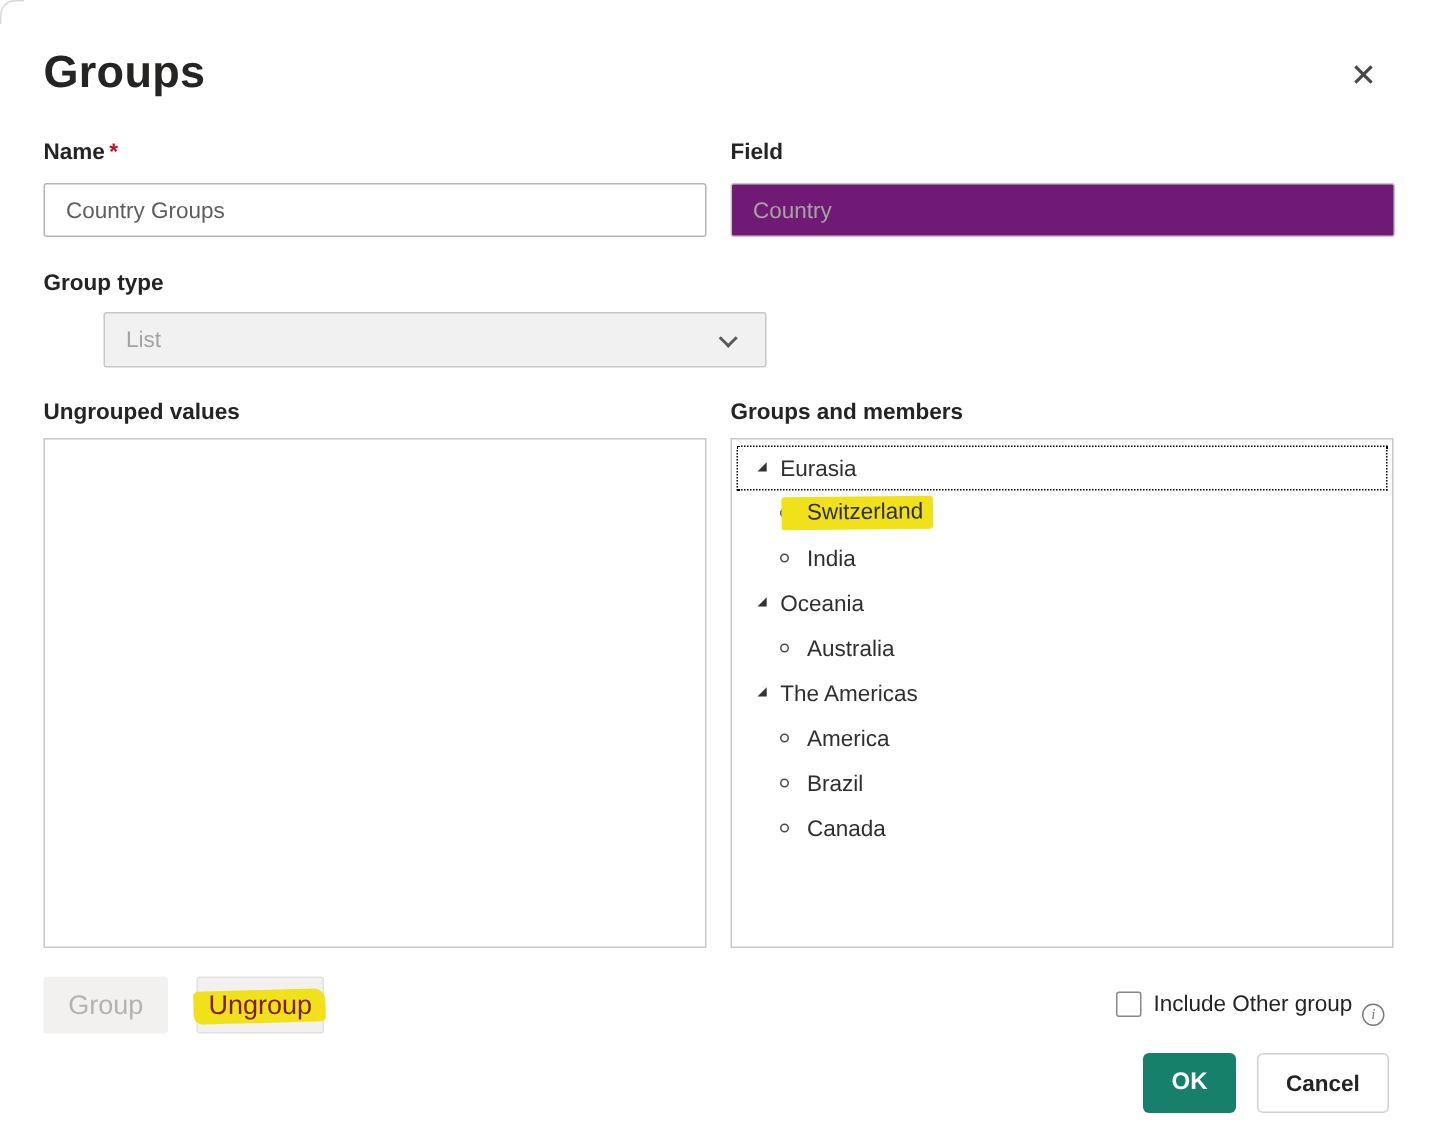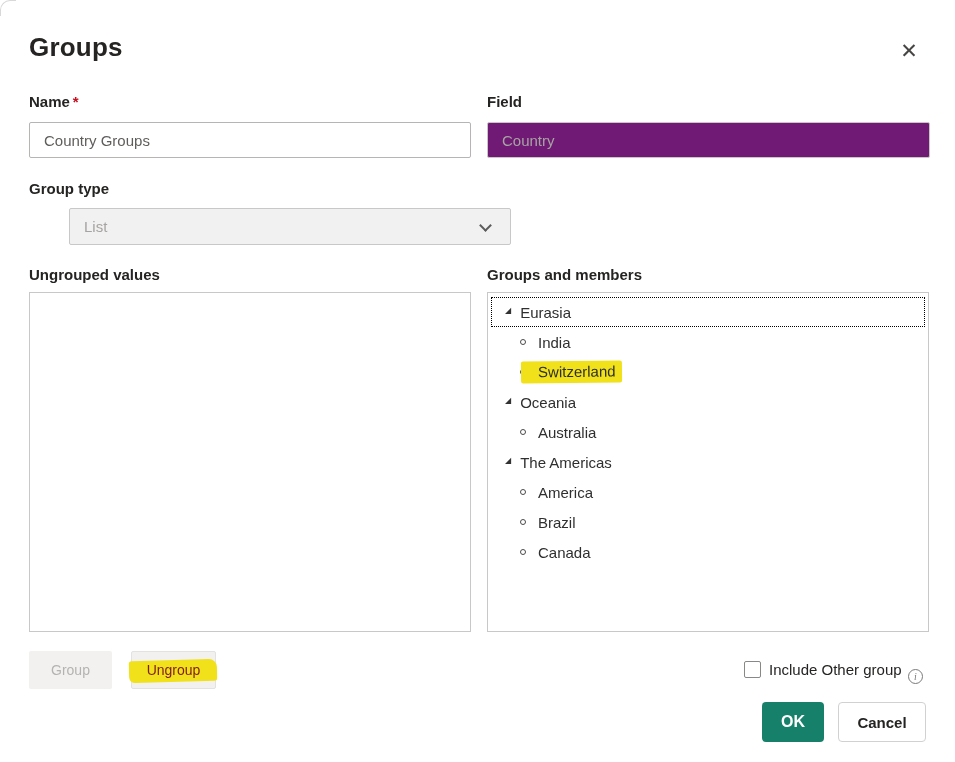--- a/index.html
+++ b/index.html
@@ -9,21 +9,21 @@
     font-family:"Liberation Sans", sans-serif; color:#252423;
   }
   .dialog { position:absolute; inset:0; background:#fff; }
   .corner-arc {
     position:absolute; top:0; left:0; width:16px; height:16px;
     border-top:1px solid #d8d8d8; border-left:1px solid #d8d8d8;
     border-top-left-radius:10px;
   }
   .dlg-title {
     position:absolute; left:29px; top:32px;
-    font-size:26px; font-weight:600; color:#252423; letter-spacing:.2px;
+    font-size:30px; font-weight:600; color:#252423; letter-spacing:.2px;
   }
   .close-btn {
     position:absolute; left:894px; top:36px; width:30px; height:30px;
     background:none; border:none; font-size:21px; color:#484644;
     cursor:pointer; line-height:30px; text-align:center; font-weight:300;
   }
   .lbl {
     position:absolute; font-size:15px; font-weight:600; color:#252423;
   }
   .req { color:#c50f1f; font-weight:600; margin-left:3px; }
@@ -64,21 +64,21 @@
   .bullet {
     width:6px; height:6px; border:1.5px solid #4a4a4a; border-radius:50%;
     margin-right:12px; flex:0 0 auto;
   }
   .hl {
     background:#f0e11a; padding:2px 6px 3px 17px; margin-left:-17px;
     border-radius:2px; transform:rotate(-0.6deg); display:inline-block;
   }
   .soft-btn {
     position:absolute; top:651px; height:38px; border:none; border-radius:2px;
-    background:#f2f1f0; font-size:14px; font-family:inherit; cursor:pointer;
+    background:#f2f1f0; font-size:18px; font-family:inherit; cursor:pointer;
   }
   .soft-btn.group { left:29px; width:83px; color:#b5b3b1; }
   .soft-btn.ungroup { left:131px; width:85px; color:#7f1d1d; border:1px solid #e3e2e1; }
   .ungroup-mark {
     position:absolute; left:-3px; right:-2px; top:8px; height:22px;
     background:#f0e11a; transform:rotate(-1.6deg); border-radius:3px 8px 3px 6px;
     z-index:0;
   }
   .soft-btn .btn-text { position:relative; z-index:1; }
   .chk-box {
@@ -136,25 +136,25 @@
   <div class="listbox" style="left:29px; top:292px;"></div>
 
   <div class="lbl" style="left:487px; top:266px;">Groups and members</div>
   <div class="listbox tree" style="left:487px; top:292px;">
       <div class="tree-row group selected">
         <span class="tri">◢</span>
         <span>Eurasia</span>
       </div>
       <div class="tree-row member">
         <span class="bullet"></span>
-        <span>India</span>
+        <span class="hl">Switzerland</span>
       </div>
       <div class="tree-row member">
         <span class="bullet"></span>
-        <span class="hl">Switzerland</span>
+        <span>India</span>
       </div>
       <div class="tree-row group">
         <span class="tri">◢</span>
         <span>Oceania</span>
       </div>
       <div class="tree-row member">
         <span class="bullet"></span>
         <span>Australia</span>
       </div>
       <div class="tree-row group">

